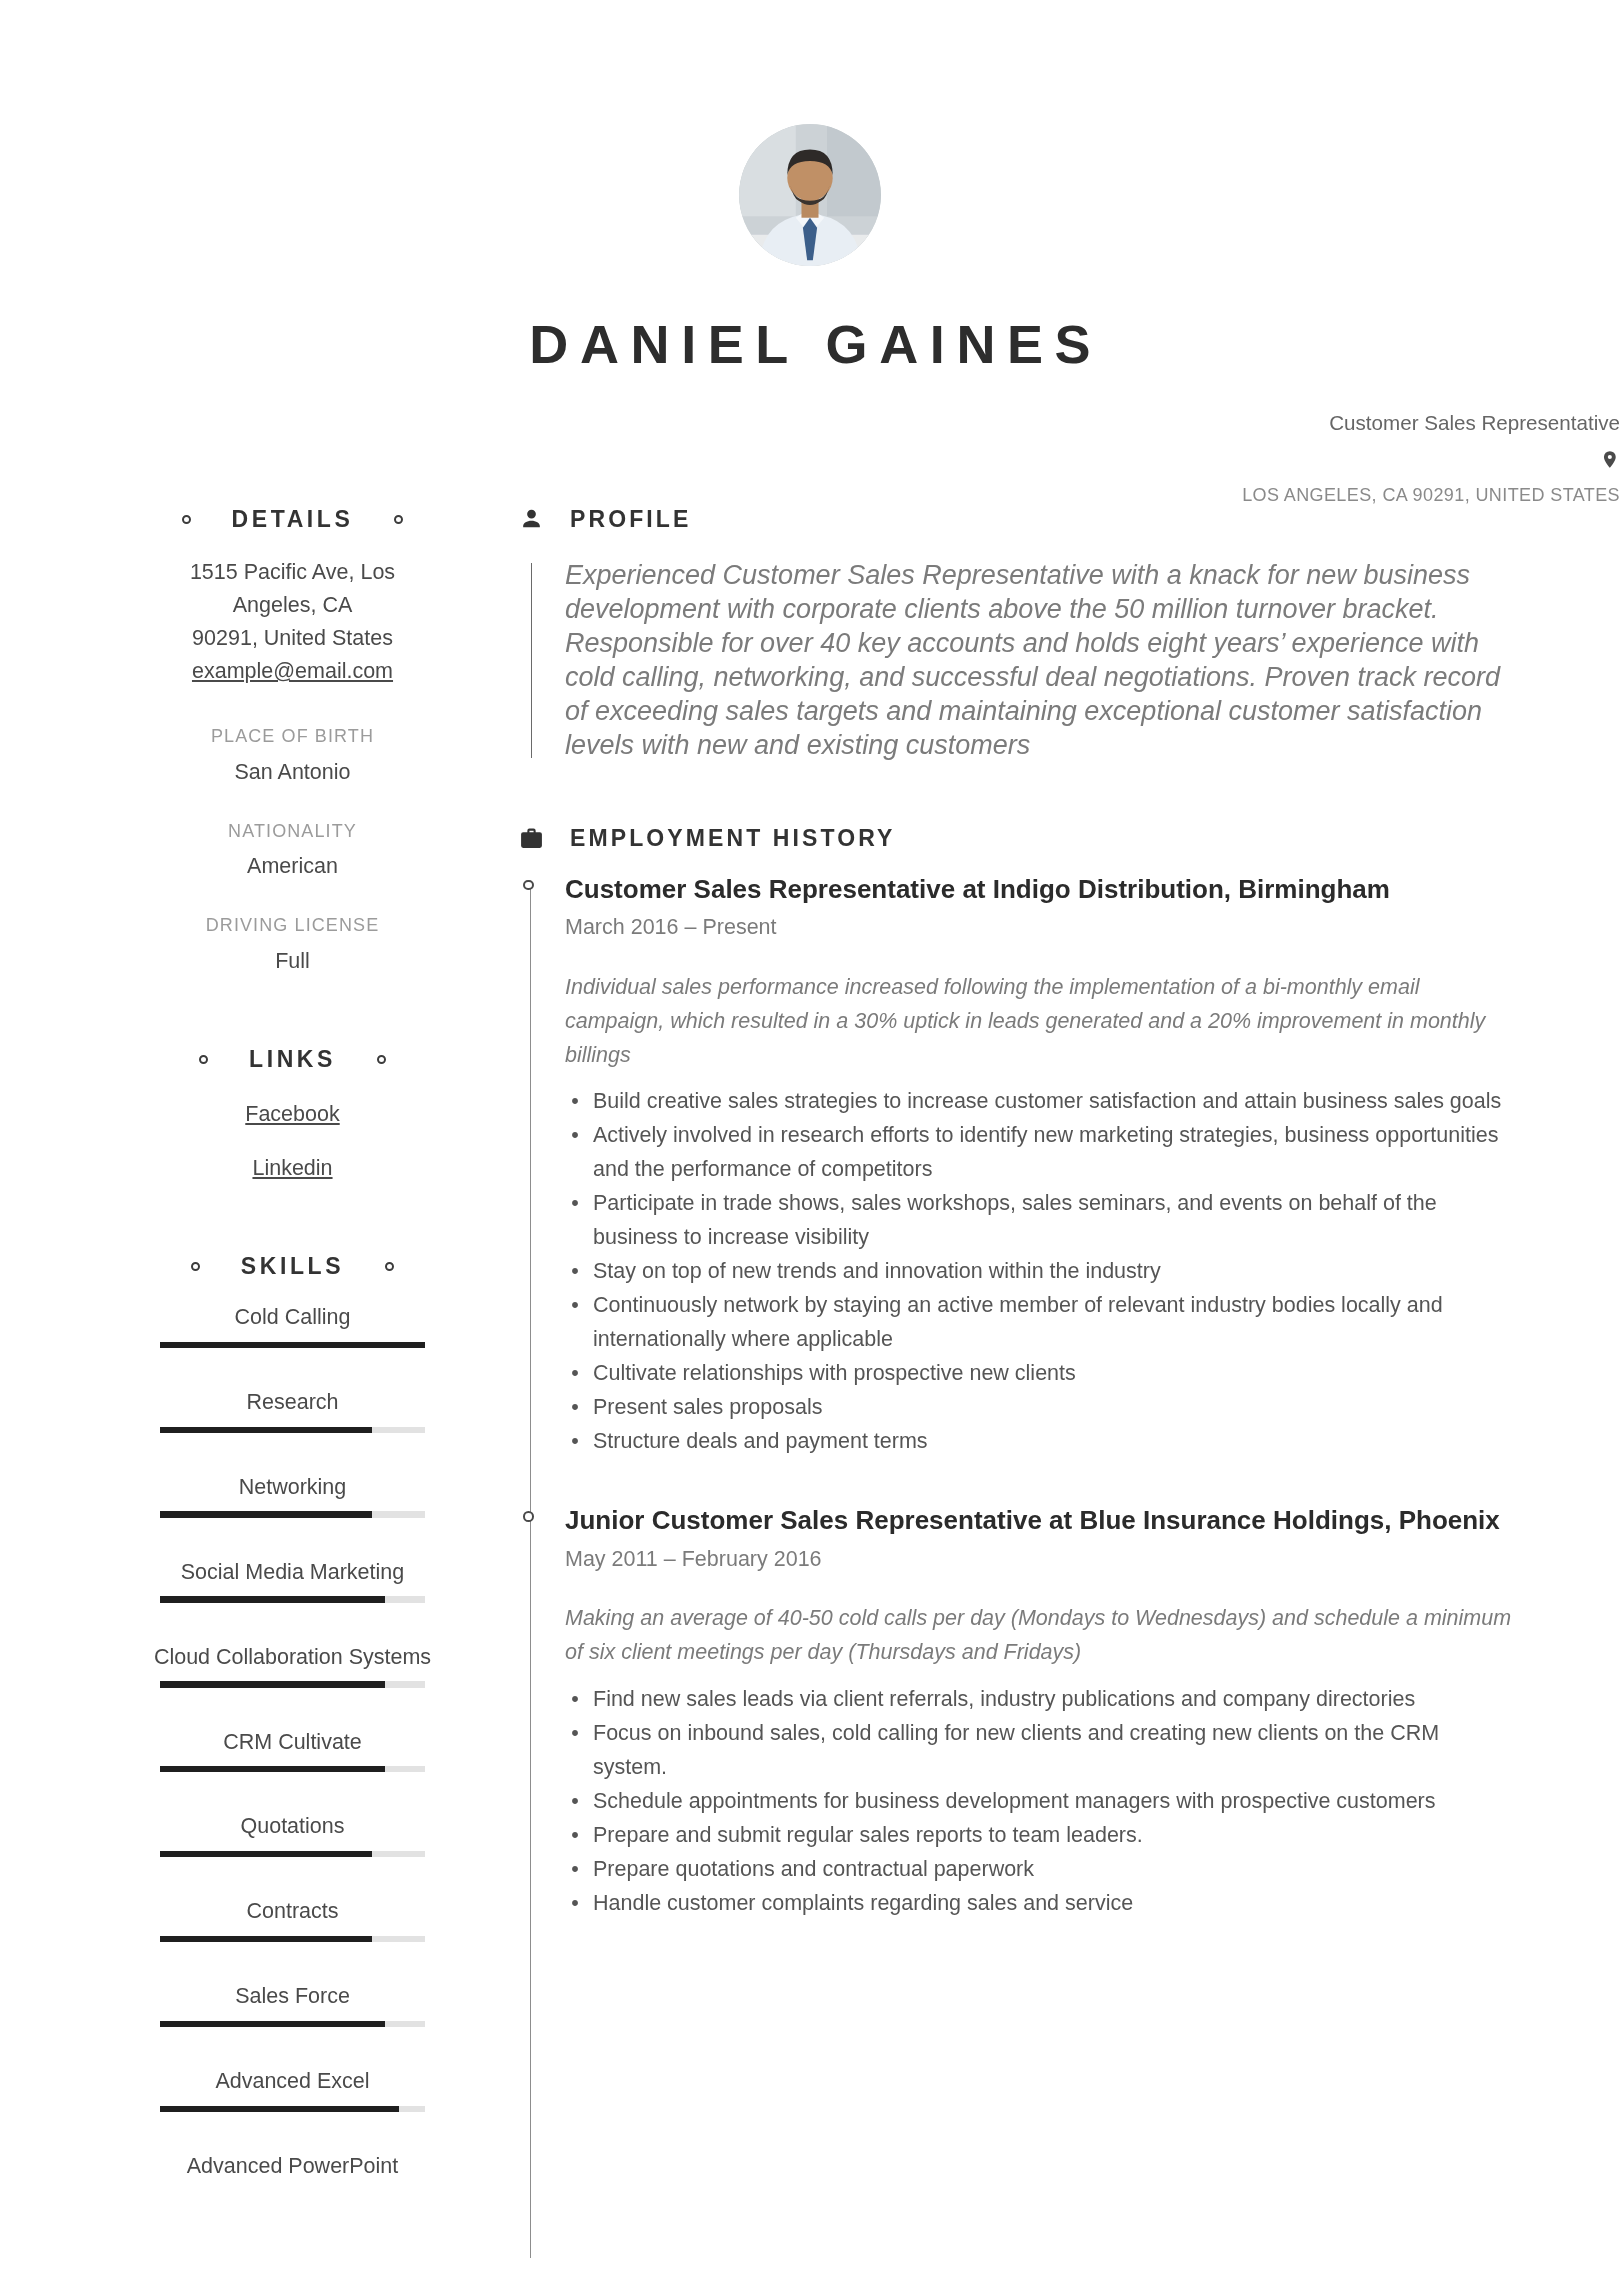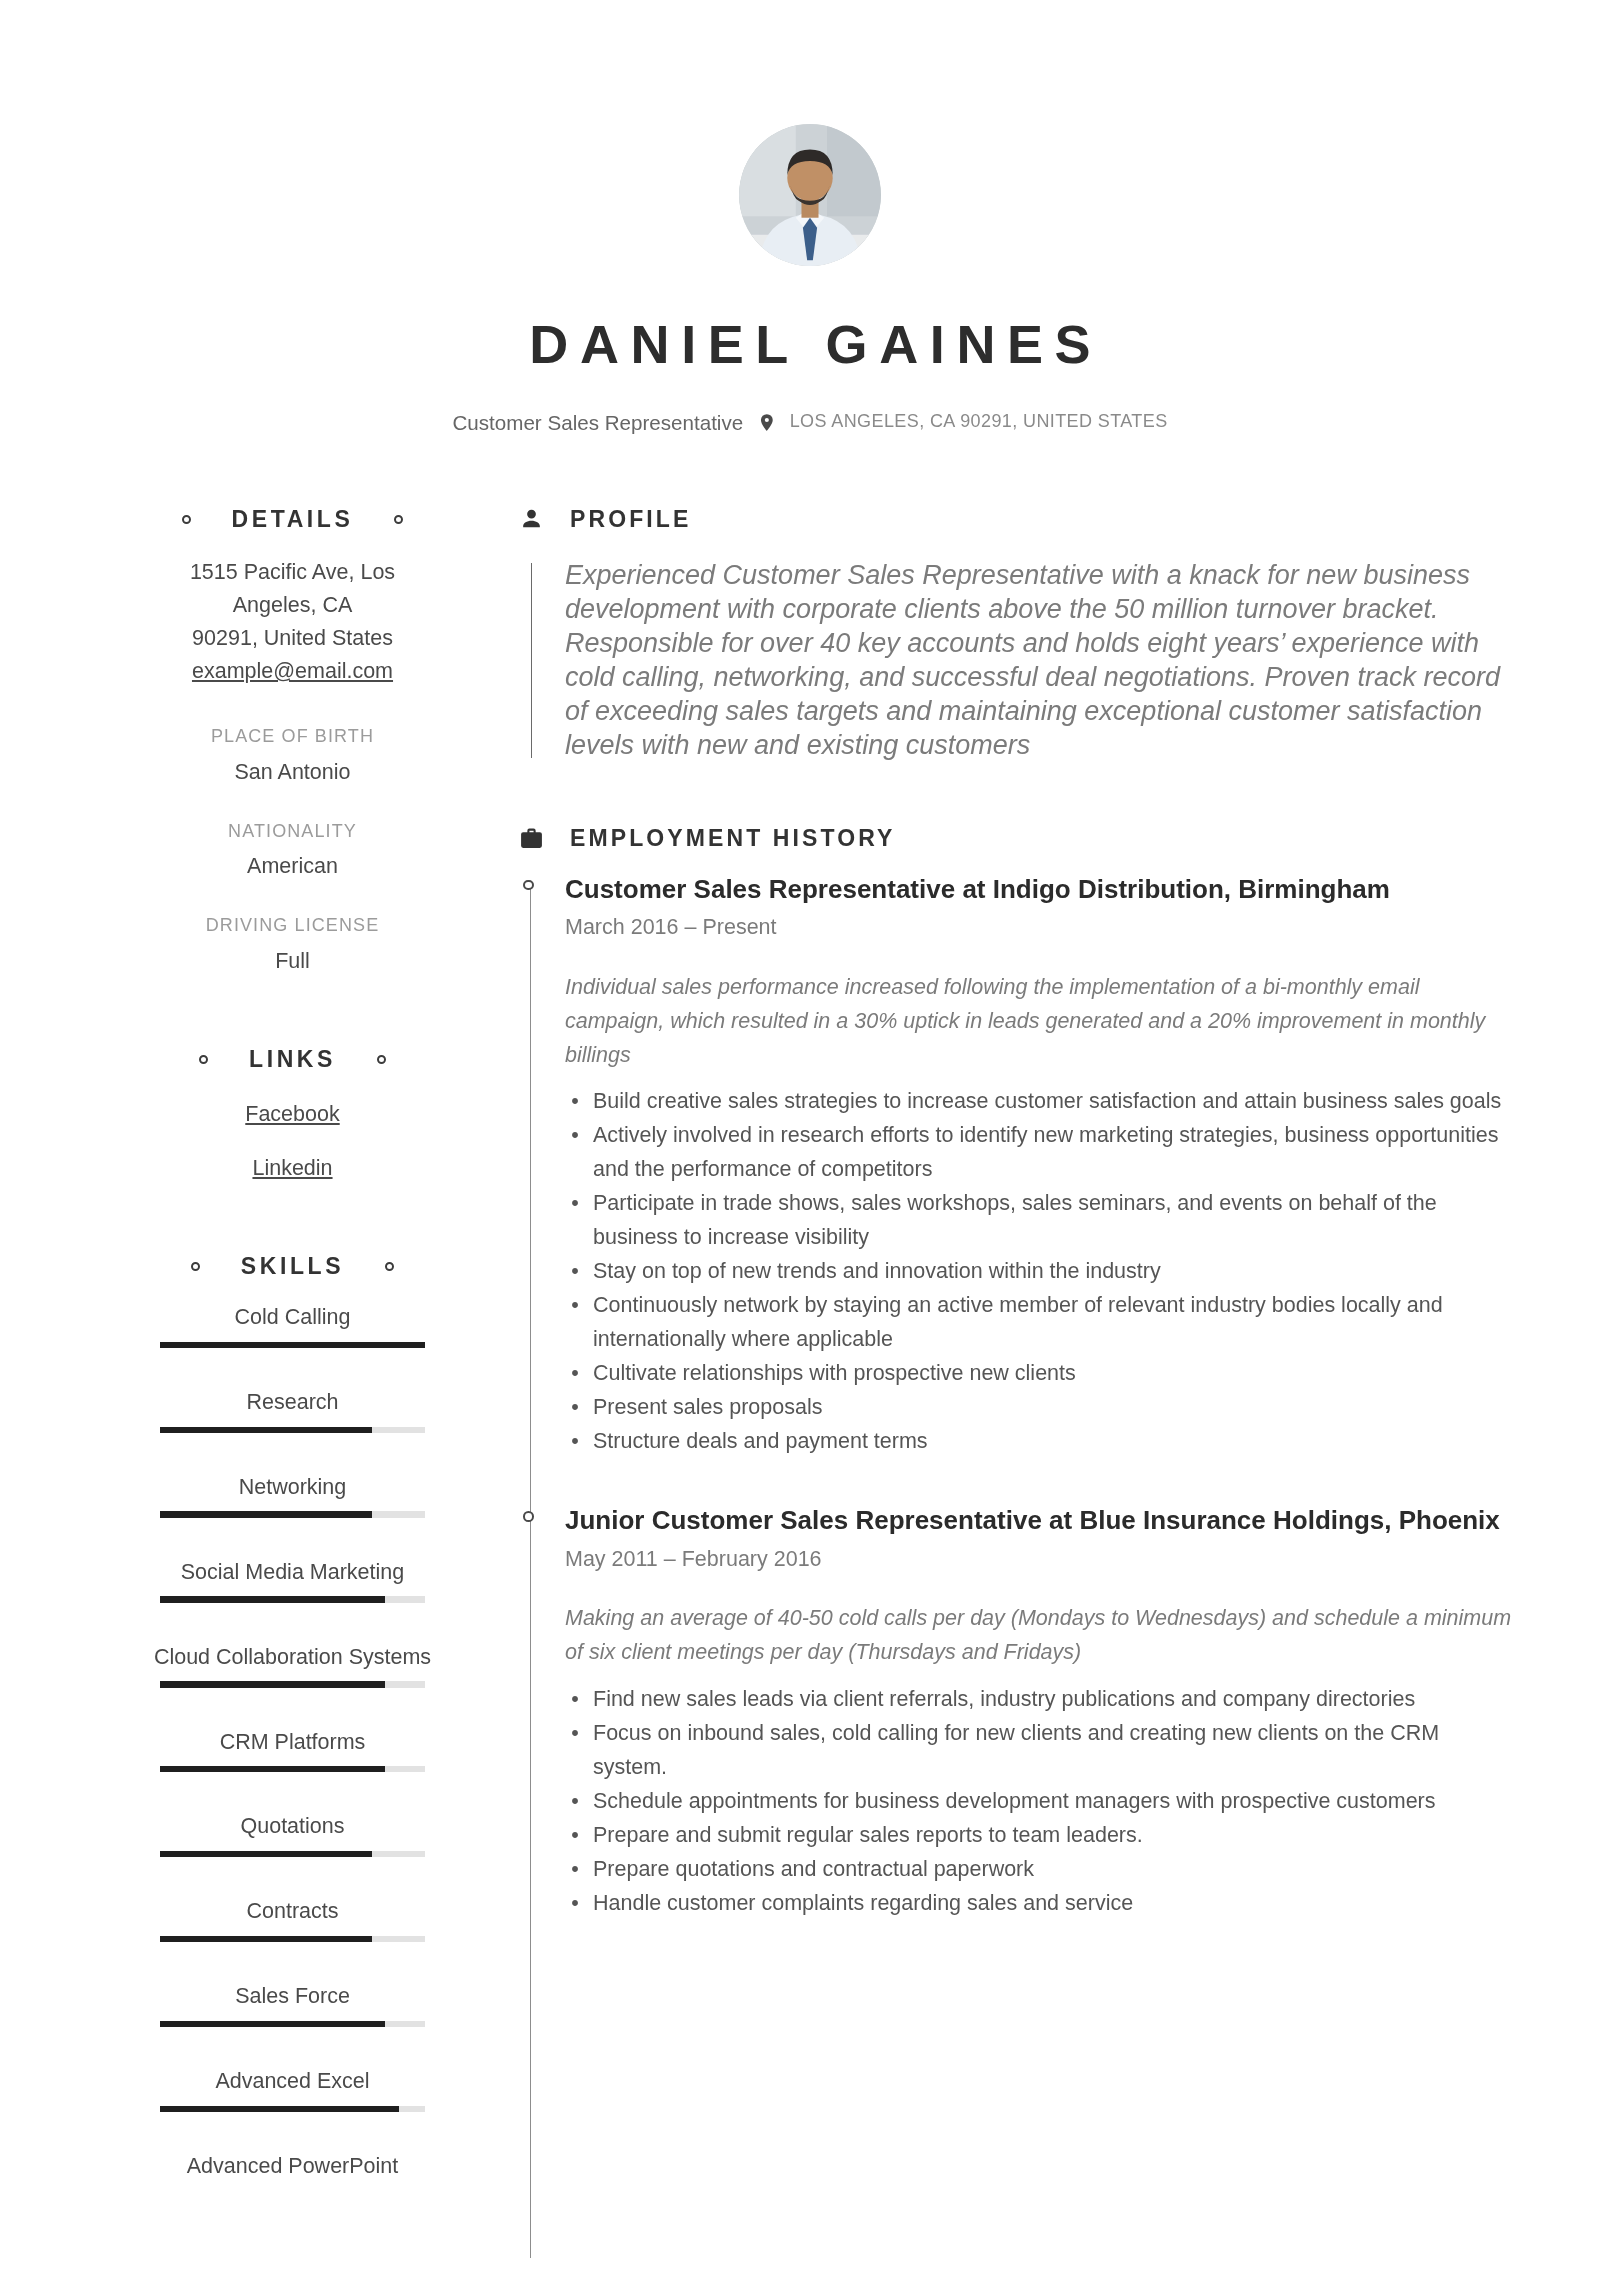--- a/index.html
+++ b/index.html
@@ -4,21 +4,21 @@
 <style>
   * { margin:0; padding:0; box-sizing:border-box; }
   html,body { background:#ffffff; }
   body { font-family:"Liberation Sans","DejaVu Sans",sans-serif; color:#444; }
   .page { position:relative; width:1620px; height:2293px; background:#fff; overflow:hidden; margin:0 auto; }
 
   
   .photo { width:142px; height:142px; border-radius:50%; overflow:hidden; margin:124px auto 0; background:#d5d9db; }
   .photo svg { display:block; width:100%; height:100%; }
   .name { margin-top:47px; text-align:center; font-size:54px; font-weight:700; letter-spacing:11.6px; padding-left:11.6px; color:#2d2d2d; }
-  .subtitle { display:flex; justify-content:center; align-items:flex-start; gap:13.4px; margin-top:36px; }
+  .subtitle { display:flex; justify-content:center; align-items:flex-end; gap:13.4px; margin-top:36px;flex-direction:column; }
   .subtitle .role { font-size:20.6px; color:#666; }
   .subtitle .loc { font-size:18px; color:#8a8a8a; letter-spacing:0.4px; }
   .pin-icon svg { display:block; width:19.7px; height:23px; fill:#4a4a4a; }
 
   
   .sidebar { position:absolute; left:150px; top:506px; width:285px; text-align:center; }
   .side-header { display:flex; align-items:center; justify-content:center; gap:41px; font-size:23px; font-weight:700; letter-spacing:3.6px; color:#333; }
   .ring { width:9px; height:9px; border:2.7px solid #3c3c3c; border-radius:50%; flex:none; }
   .addr { margin-top:23px; font-size:21.5px; line-height:33px; color:#4a4a4a; }
   .email-line { line-height:33px; }
@@ -169,21 +169,21 @@
             <div class="skill-fill" style="width:85%"></div>
           </div>
   </div>
   <div class="skill">
     <div class="skill-label">Cloud Collaboration Systems</div>
     <div class="skill-track">
             <div class="skill-fill" style="width:85%"></div>
           </div>
   </div>
   <div class="skill">
-    <div class="skill-label">CRM Platforms</div>
+    <div class="skill-label">CRM Cultivate</div>
     <div class="skill-track">
             <div class="skill-fill" style="width:85%"></div>
           </div>
   </div>
   <div class="skill">
     <div class="skill-label">Quotations</div>
     <div class="skill-track">
             <div class="skill-fill" style="width:80%"></div>
           </div>
   </div>

